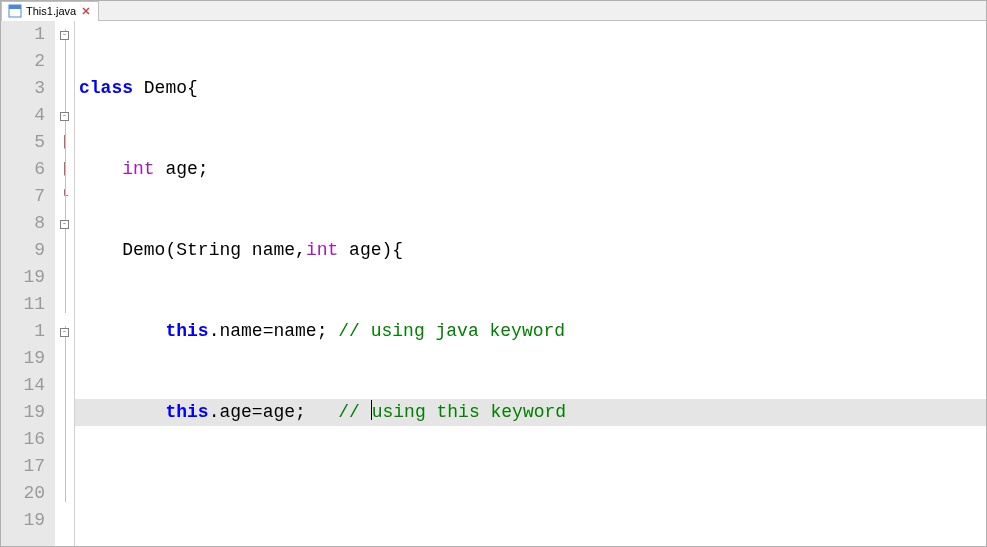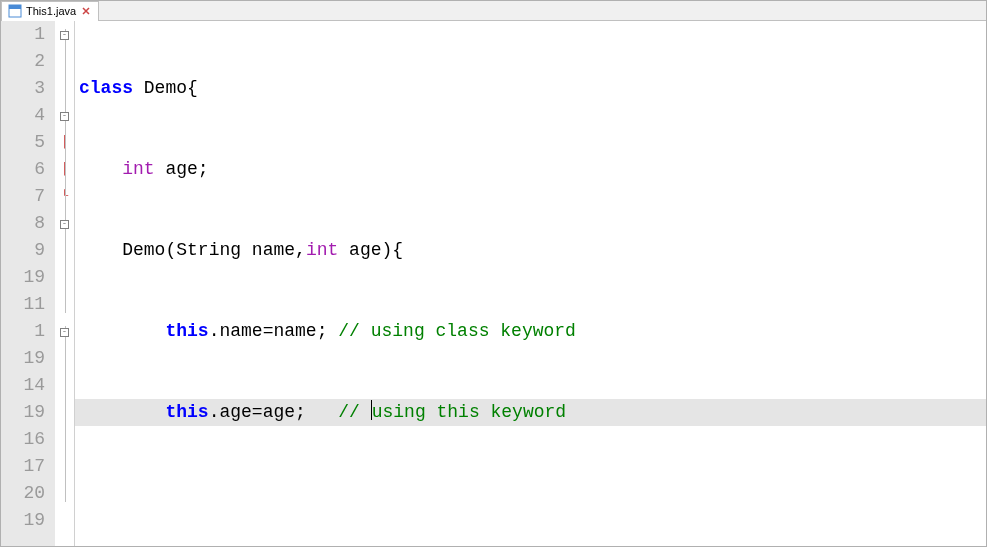--- a/index.html
+++ b/index.html
@@ -177,21 +177,21 @@
     <div>&nbsp;</div>
     <div>&nbsp;</div>
     <div>&nbsp;</div>
     <div>&nbsp;</div>
   </div>
 
   <div class="code">
     <div class="line"><span class="kw">class </span><span class="black">Demo</span><span class="black">{</span></div>
     <div class="line"><span>    </span><span class="kw2">int</span><span class="black"> age</span><span class="black">;</span></div>
     <div class="line"><span>    </span><span class="black">Demo</span><span class="black">(</span><span class="black">String name</span><span class="black">,</span><span class="kw2">int</span><span class="black"> age</span><span class="black">){</span></div>
-    <div class="line"><span>        </span><span class="kw">this</span><span class="black">.name=name;</span><span> </span><span class="comment">// using class keyword</span></div>
+    <div class="line"><span>        </span><span class="kw">this</span><span class="black">.name=name;</span><span> </span><span class="comment">// using java keyword</span></div>
     <div class="line highlight"><span>        </span><span class="kw">this</span><span class="black">.age=age;</span><span>   </span><span class="comment">// </span><span class="cursor"></span><span class="comment">using this keyword</span></div>
     
     
     
     
     
     
     
     
     

